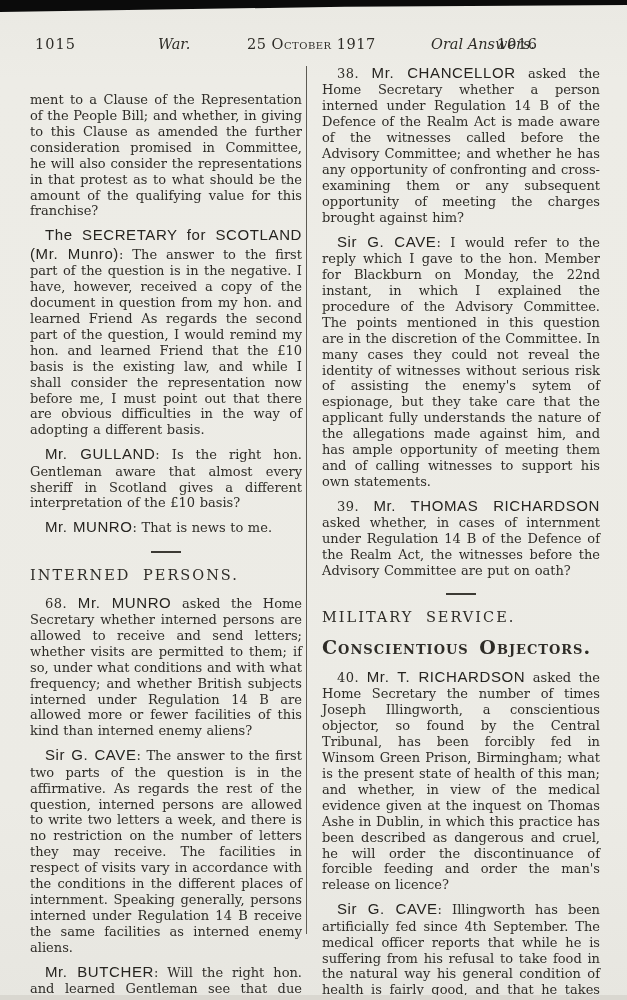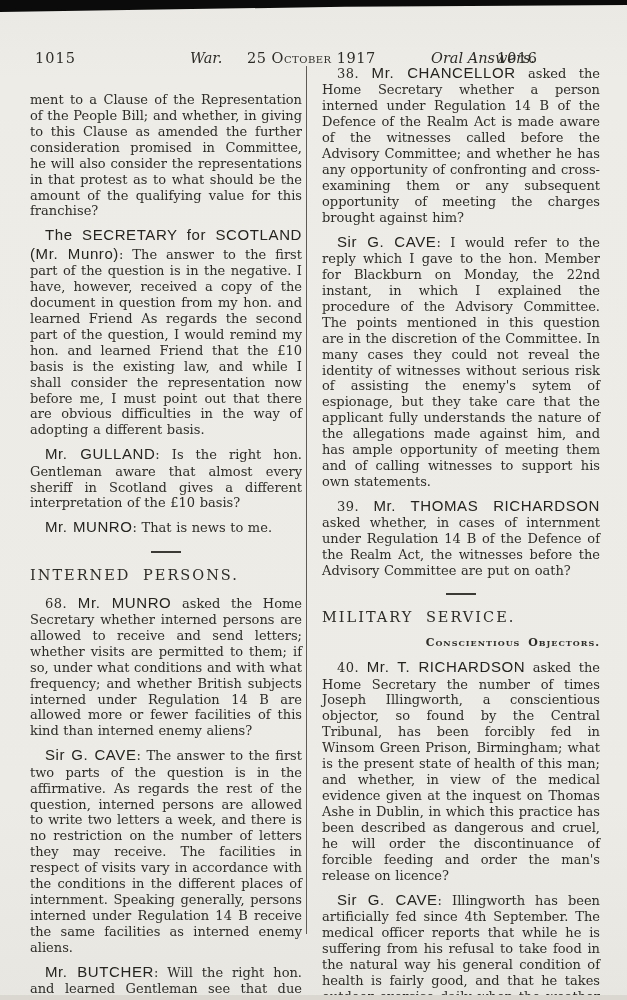--- a/index.html
+++ b/index.html
@@ -10,46 +10,46 @@
     color:#2e2c27;
     position:relative;
     overflow:hidden;
   }
   .page{position:relative;width:627px;height:1000px;
     background:linear-gradient(180deg,#eae9e3 0%,#edece6 8%,#ecebe5 80%,#e7e6e0 100%);}
   .topbar{position:absolute;top:0;left:0;width:627px;height:13px;background:#0b0b0b;
     clip-path:polygon(0 0,100% 0,100% 38%,55% 52%,0 92%);}
   .botbar{position:absolute;bottom:0;left:0;width:627px;height:5px;background:#d9d7d0;}
 
-  .pghead{position:absolute;top:50px;left:0;width:566px;height:20px;font-size:14.5px;}
+  .pghead{position:absolute;top:36px;left:0;width:566px;height:20px;font-size:14.5px;}
   .pghead .pgnum{position:absolute;letter-spacing:1px;}
   .pgnum.l{left:35px;}
   .pgnum.r{right:28px;}
   .runhead{position:absolute;font-style:italic;font-size:14.5px;}
-  .runhead.war{left:158px;margin-left:32px;}
+  .runhead.war{left:158px;}
   .runhead.oral{left:424px;margin-left:7px;}
   .rundate{position:absolute;left:247px;font-variant:small-caps;font-size:14.5px;letter-spacing:.5px;}
 
   .cols{position:absolute;top:64px;left:0;width:627px;display:flex;}
   .colrule{position:absolute;left:306px;top:66px;height:868px;width:1px;background:#5c5a53;}
   .col{width:272px;text-align:justify;font-size:13px;line-height:1.225;}
   .col.left{margin-left:30px;}
   .col.right{margin-left:20px;width:278px;}
 
   .para{margin:0 0 7px 0;text-indent:15px;
     -webkit-hyphens:auto;hyphens:auto;word-spacing:.5px;}
   .para.noindent{text-indent:0;margin-top:28px;}
   .speaker{font-family:"Liberation Sans","DejaVu Sans",sans-serif;font-weight:normal;
     font-size:15px;letter-spacing:.6px;color:#262420;}
   .num{letter-spacing:.5px;}
 
   .divider{width:30px;height:2px;background:#3c3a34;margin:14px auto 14px auto;}
   .sect{font-size:14.5px;font-weight:normal;text-align:left;letter-spacing:2px;
     word-spacing:6px;margin:10px 0 9px 0;text-indent:0;}
-  .subsect{font-size:11px;text-align:right;font-variant:small-caps;letter-spacing:1px;
+  .subsect{font-size:19px;text-align:left;font-variant:small-caps;letter-spacing:1px;
     word-spacing:3px;margin:0 0 9px 0;text-indent:0;}
 </style>
 </head>
 <body>
 
 <div class="page">
 
   <div class="topbar"></div>
 
   <div class="pghead">

